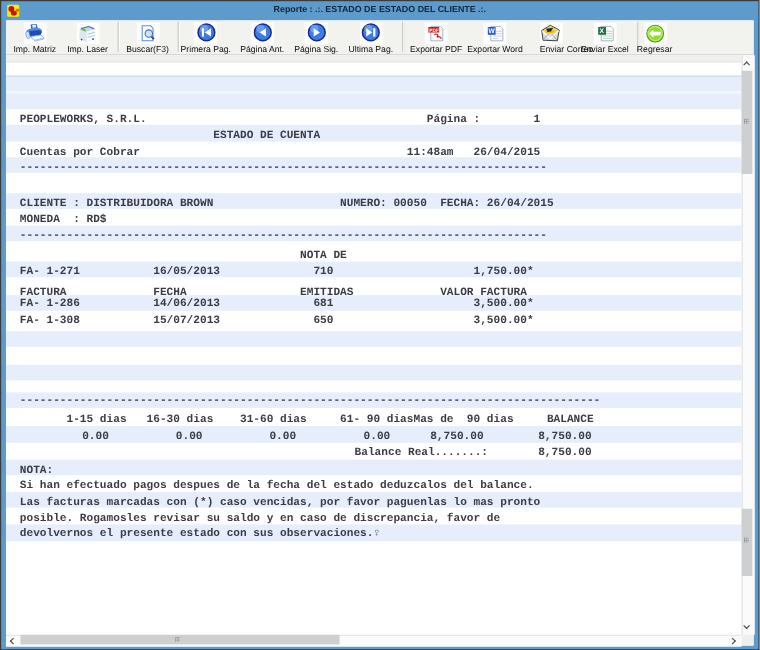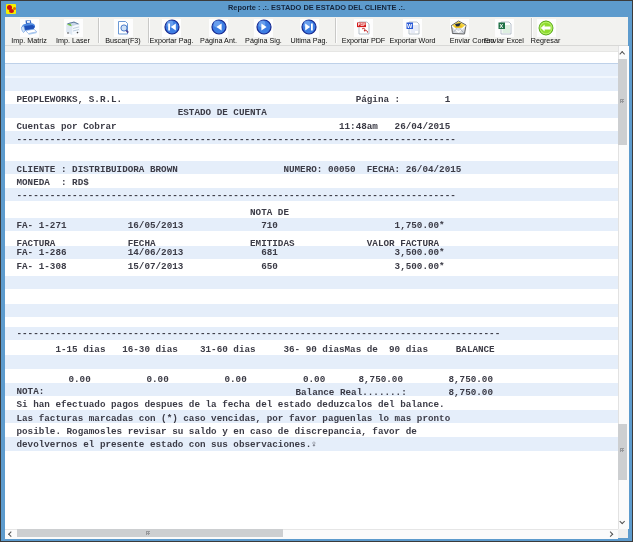--- a/index.html
+++ b/index.html
@@ -14,21 +14,21 @@
   #toolbar{position:absolute;left:4.5px;top:16.5px;width:623px;height:28px;background:#f2f2ef;border-bottom:1px solid #d8d8d6;}
   #tstrip{position:absolute;left:4.5px;top:45.5px;width:623px;height:5px;background:#f0f0ee;border-bottom:1px solid #e6e6e4;}
   .sep{position:absolute;top:18px;height:25px;width:1px;background:#c9c9c7;border-right:1px solid #fdfdfd;}
   .tile{position:absolute;top:19px;width:19px;height:18px;background:#fdfdfd;}
   .tlabel{position:absolute;top:35.8px;width:70px;text-align:center;
           font:7.2px "Liberation Sans",sans-serif;color:#0c0c0c;}
   .ticon{position:absolute;top:20px;width:16px;height:16px;}
   .band{position:absolute;left:5px;width:612.5px;height:13.3px;background:#e5eefa;}
   pre.ln{position:absolute;left:16.5px;margin:0;font:bold 9.27px "Liberation Mono",monospace;
          line-height:13.3px;color:#3b3b46;white-space:pre;}
-  span.fr{position:absolute;font:bold 9.27px "Liberation Mono",monospace;line-height:13.3px;color:#3b3b46;white-space:pre;margin-top:16px;}
+  span.fr{position:absolute;font:bold 9.27px "Liberation Mono",monospace;line-height:13.3px;color:#3b3b46;white-space:pre;}
   
   #vsb{position:absolute;left:617.5px;top:46px;width:10px;height:482.5px;background:#fbfbfb;border-left:1px solid #e2e2e2;}
   .vthumb{position:absolute;left:618px;width:9px;background:#cdcfd1;}
   .grip{position:absolute;width:4px;height:4px;
         background-image:linear-gradient(90deg,#97989b 1px,transparent 1px),linear-gradient(#97989b 1px,transparent 1px);background-size:2px 2px;}
   #hsb{position:absolute;left:4.5px;top:528.5px;width:613px;height:9px;background:#fbfbfb;border-top:1px solid #e6e6e6;}
   #hthumb{position:absolute;left:17px;top:529px;width:266px;height:8px;background:#cdcfd1;}
   #corner{position:absolute;left:617.5px;top:528.5px;width:10px;height:9px;background:#efefef;}
   .chev{position:absolute;width:3.4px;height:3.4px;border-top:1.1px solid #525252;border-left:1.1px solid #525252;}
 </style>
@@ -141,21 +141,21 @@
 <svg class="ticon" style="left:538px;top:19.5px;width:16px;height:16px;" viewBox="0 0 16 16">
   <circle cx="8" cy="8" r="7.2" fill="#8fdc2e"></circle>
   <circle cx="8" cy="8" r="6.9" fill="none" stroke="#4b9c14" stroke-width="1"></circle>
   <circle cx="8" cy="8" r="5.9" fill="none" stroke="#b4ef66" stroke-width="1.2"></circle>
   <path d="M2.8 8 L6.6 4.6 L6.6 6.4 L12.6 6.4 L12.6 9.6 L6.6 9.6 L6.6 11.4 Z" fill="#ffffff"></path>
 </svg>
 
 <div class="tlabel" style="left:-6px">Imp. Matriz</div>
 <div class="tlabel" style="left:38px">Imp. Laser</div>
 <div class="tlabel" style="left:88px">Buscar(F3)</div>
-<div class="tlabel" style="left:136.5px">Exportar Pag.</div>
+<div class="tlabel" style="left:136.5px">Primera Pag.</div>
 <div class="tlabel" style="left:183.5px">Página Ant.</div>
 <div class="tlabel" style="left:228.5px">Página Sig.</div>
 <div class="tlabel" style="left:274px">Ultima Pag.</div>
 <div class="tlabel" style="left:328.5px">Exportar PDF</div>
 <div class="tlabel" style="left:377.5px">Exportar Word</div>
 <div class="tlabel" style="left:437px">Enviar Correo</div>
 <div class="tlabel" style="left:469px">Enviar Excel</div>
 <div class="tlabel" style="left:510.5px">Regresar</div>
 
 <div style="position:absolute;left:5px;top:62.5px;width:612.5px;height:1px;background:#bed1e9;"></div>
@@ -182,21 +182,21 @@
 <pre class="ln" style="top:132.8px">-------------------------------------------------------------------------------</pre>
 <pre class="ln" style="top:162.8px">CLIENTE : DISTRIBUIDORA BROWN                   NUMERO: 00050  FECHA: 26/04/2015</pre>
 <pre class="ln" style="top:176.1px">MONEDA  : RD$</pre>
 <pre class="ln" style="top:189.4px">-------------------------------------------------------------------------------</pre>
 <pre class="ln" style="top:205.9px">                                          NOTA DE</pre>
 <pre class="ln" style="top:237px">FACTURA             FECHA                 EMITIDAS             VALOR FACTURA</pre>
 <pre class="ln" style="top:219px">FA- 1-271           16/05/2013              710                     1,750.00*</pre>
 <pre class="ln" style="top:246.1px">FA- 1-286           14/06/2013              681                     3,500.00*</pre>
 <pre class="ln" style="top:259.7px">FA- 1-308           15/07/2013              650                     3,500.00*</pre>
 <pre class="ln" style="top:327.2px">---------------------------------------------------------------------------------------</pre>
-<pre class="ln" style="top:342.8px">       1-15 dias   16-30 dias    31-60 dias     36- 90 diasMas de  90 dias     BALANCE</pre>
+<pre class="ln" style="top:342.8px">       1-15 dias   16-30 dias    31-60 dias     61- 90 diasMas de  90 dias     BALANCE</pre>
 <span class="fr" style="left:68.5px;top:356.7px">0.00</span>
 <span class="fr" style="left:146.5px;top:356.7px">0.00</span>
 <span class="fr" style="left:224.5px;top:356.7px">0.00</span>
 <span class="fr" style="left:303px;top:356.7px">0.00</span>
 <span class="fr" style="left:358.5px;top:356.7px">8,750.00</span>
 <span class="fr" style="left:448.5px;top:356.7px">8,750.00</span>
 <span class="fr" style="left:295.5px;top:370px">Balance Real.......:</span>
 <span class="fr" style="left:448.5px;top:370px">8,750.00</span>
 <pre class="ln" style="top:384.5px">NOTA:</pre>
 <pre class="ln" style="top:397.8px">Si han efectuado pagos despues de la fecha del estado deduzcalos del balance.</pre>

